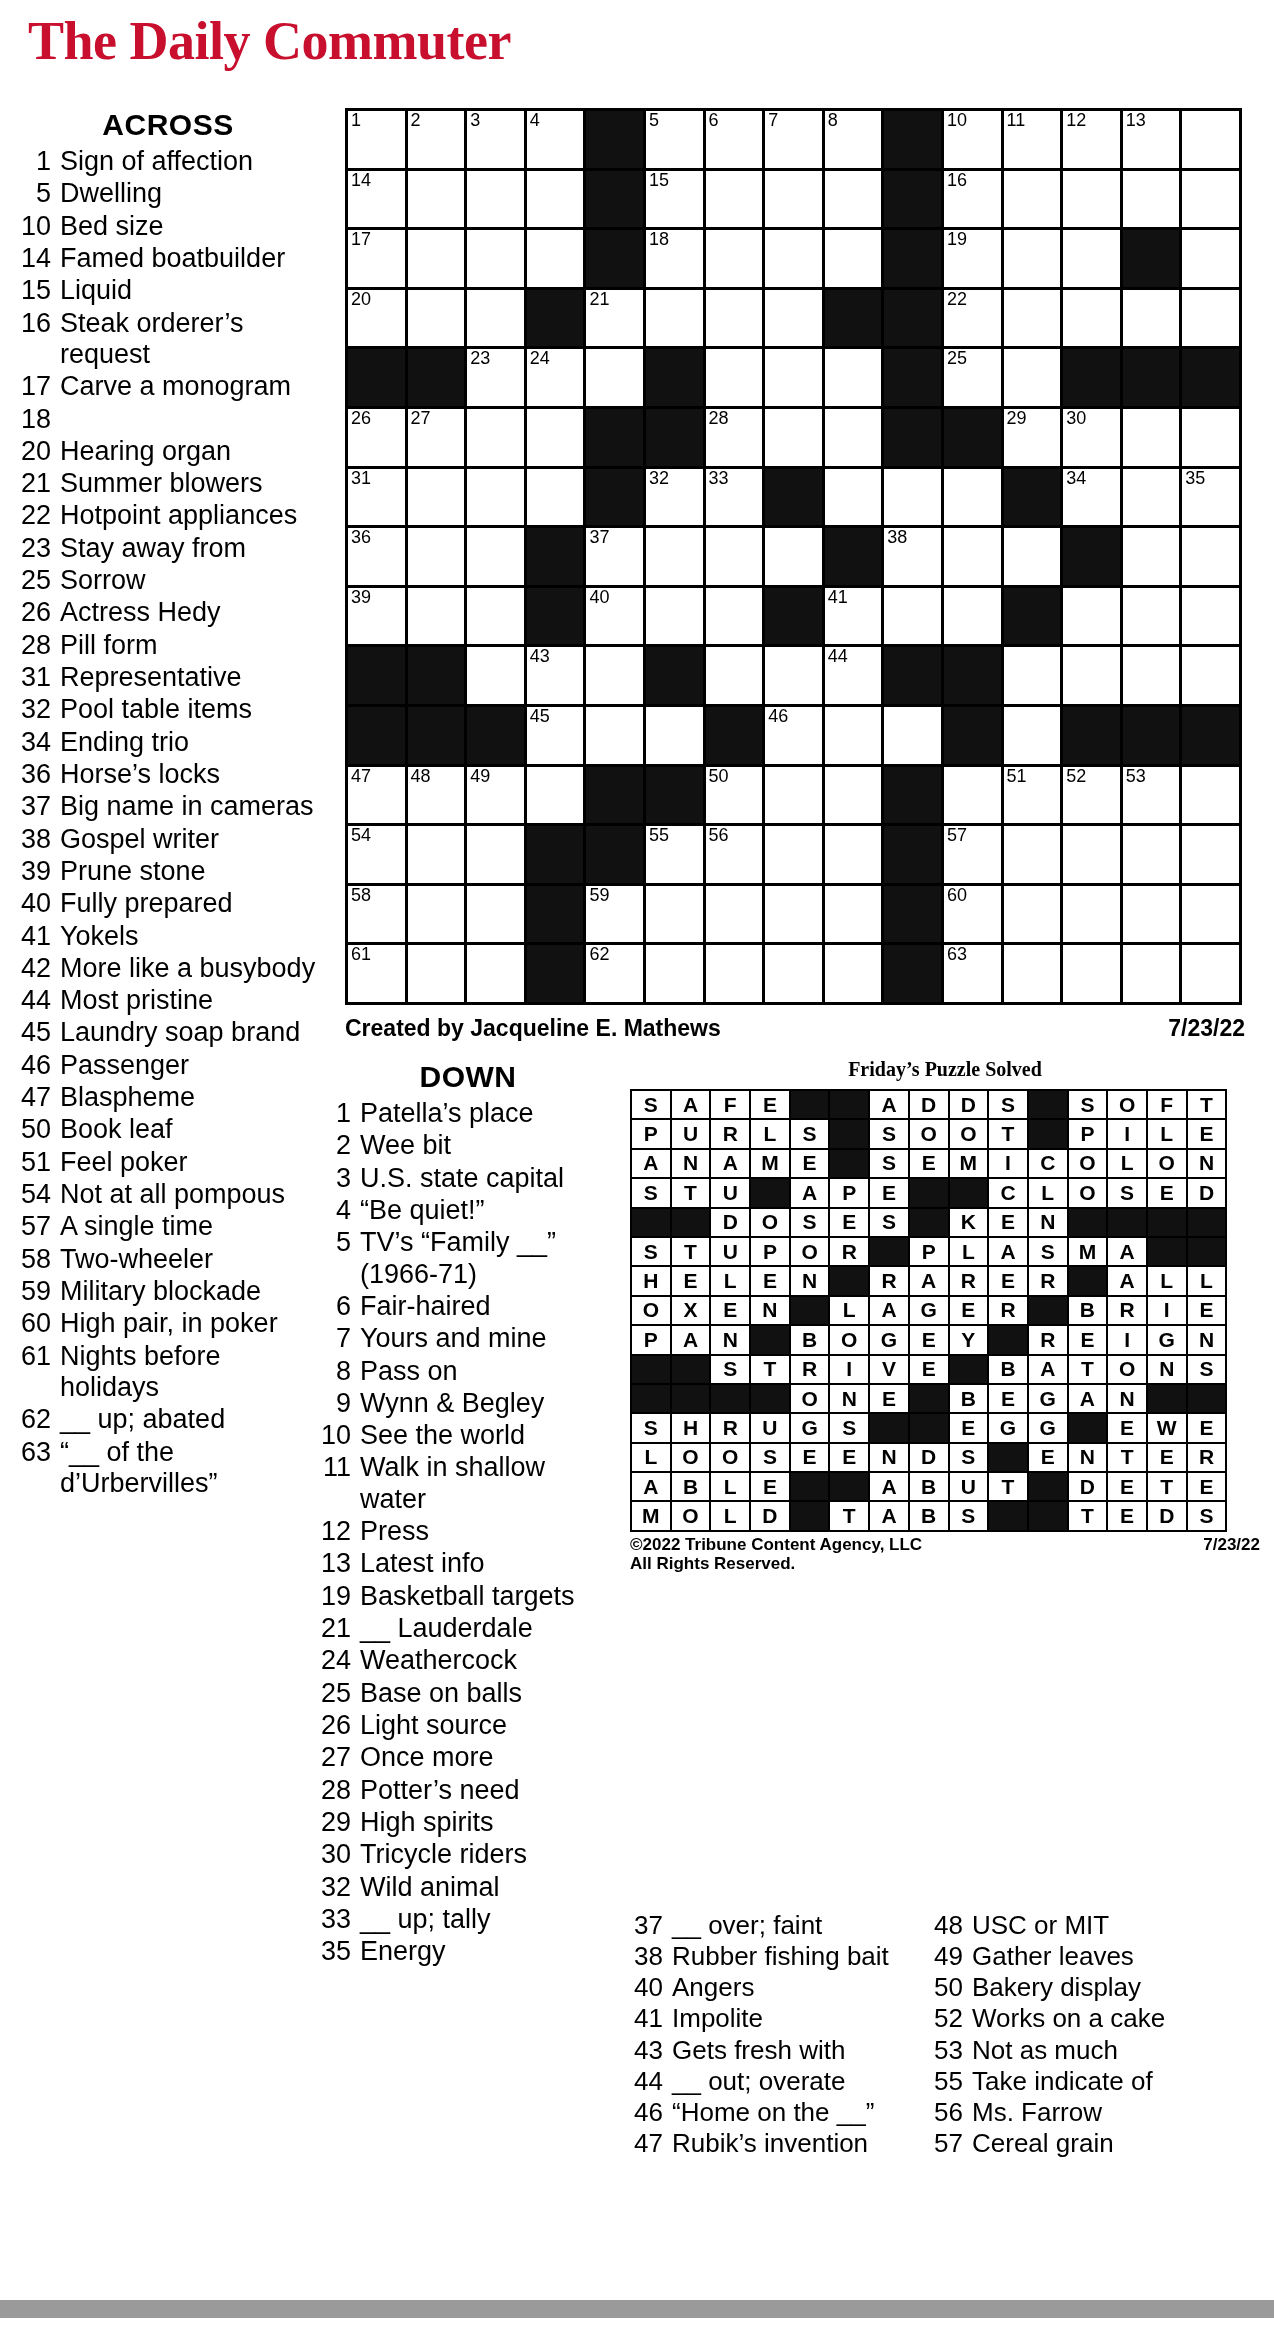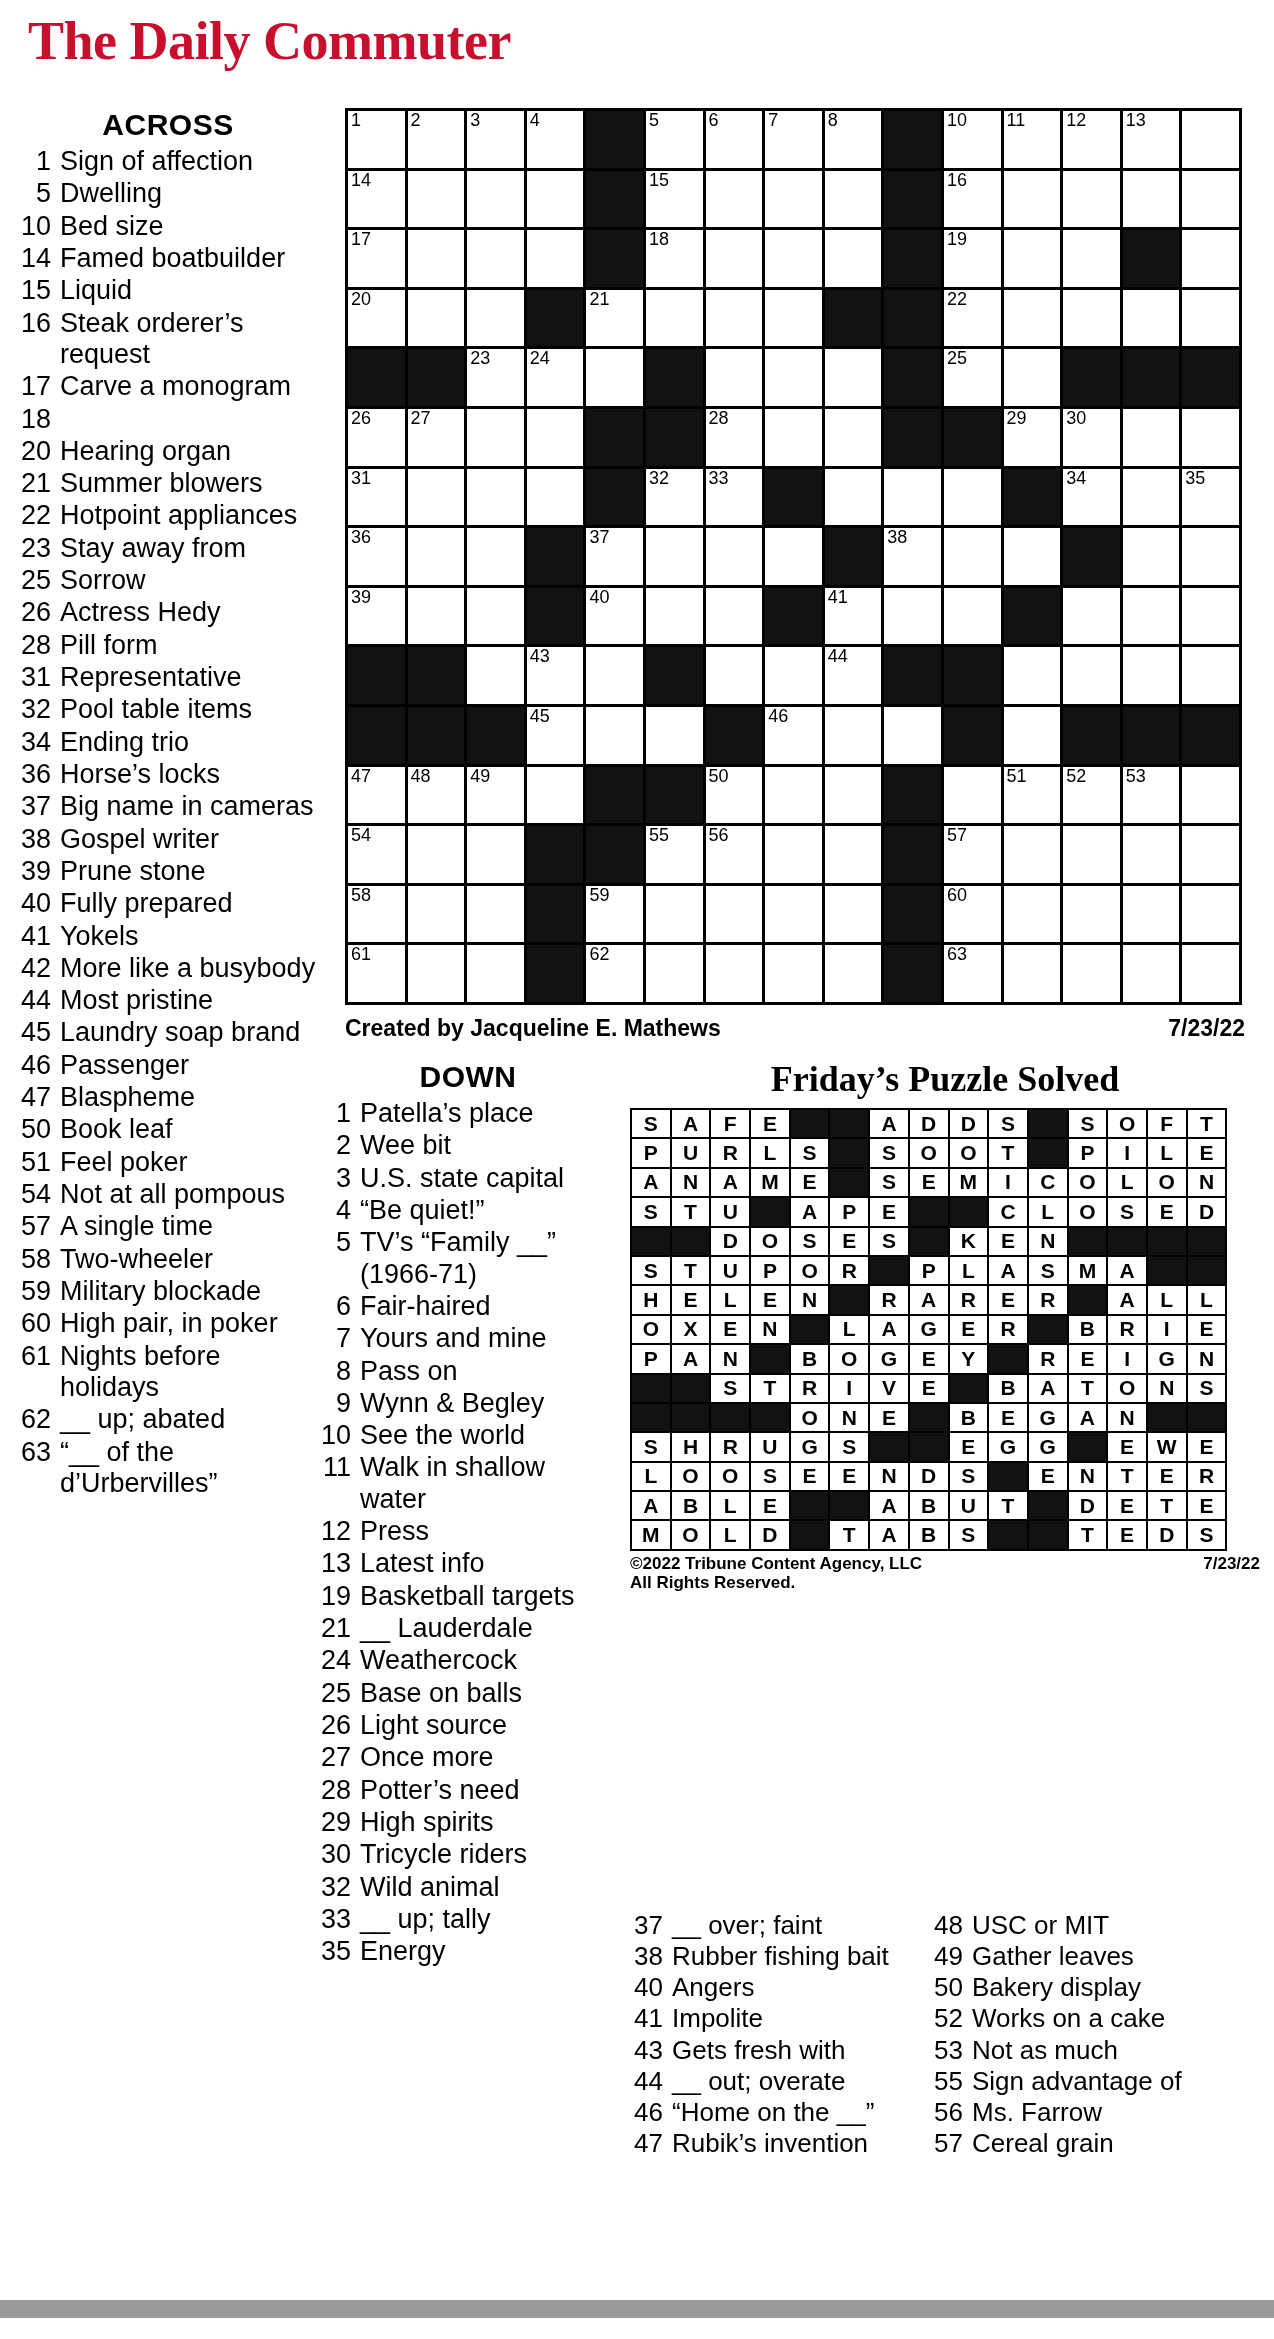--- a/index.html
+++ b/index.html
@@ -66,21 +66,21 @@
   }
 
   
   .down-col {
     position:absolute; left:318px; top:1060px; width:300px;
   }
 
   
   .solved-wrap { position:absolute; left:630px; top:1058px; width:630px; }
   .solved-title {
-    text-align:center; font-weight:bold; font-size:36px;
+    text-align:center; font-weight:bold; font-size:20px;
     font-family:"Liberation Serif", serif;
     margin-bottom:8px;
   }
   .solved-grid {
     display:grid;
     grid-template-columns:repeat(15, 39.7px);
     grid-template-rows:repeat(15, 29.4px);
     border-top:2px solid #000; border-left:2px solid #000;
     width:597px;
   }
@@ -1032,21 +1032,21 @@
         <div class="clue">
           <span class="num">52</span>
           <span class="txt">Works on a cake</span>
         </div>
         <div class="clue">
           <span class="num">53</span>
           <span class="txt">Not as much</span>
         </div>
         <div class="clue">
           <span class="num">55</span>
-          <span class="txt">Sign advantage of</span>
+          <span class="txt">Take indicate of</span>
         </div>
         <div class="clue">
           <span class="num">56</span>
           <span class="txt">Ms. Farrow</span>
         </div>
         <div class="clue">
           <span class="num">57</span>
           <span class="txt">Cereal grain</span>
         </div>
       </div>

